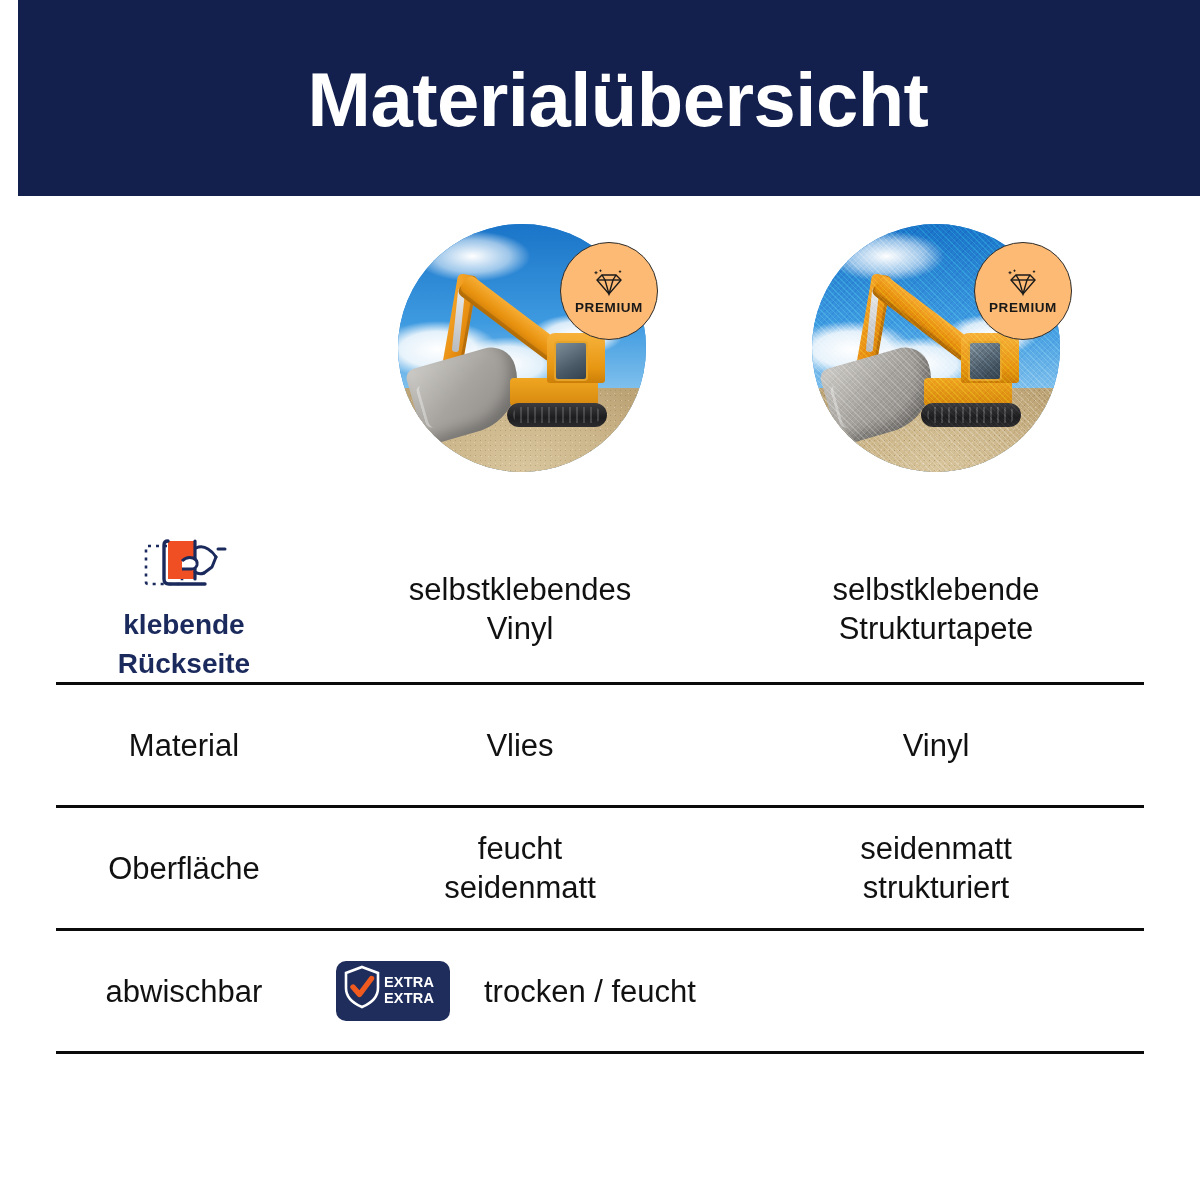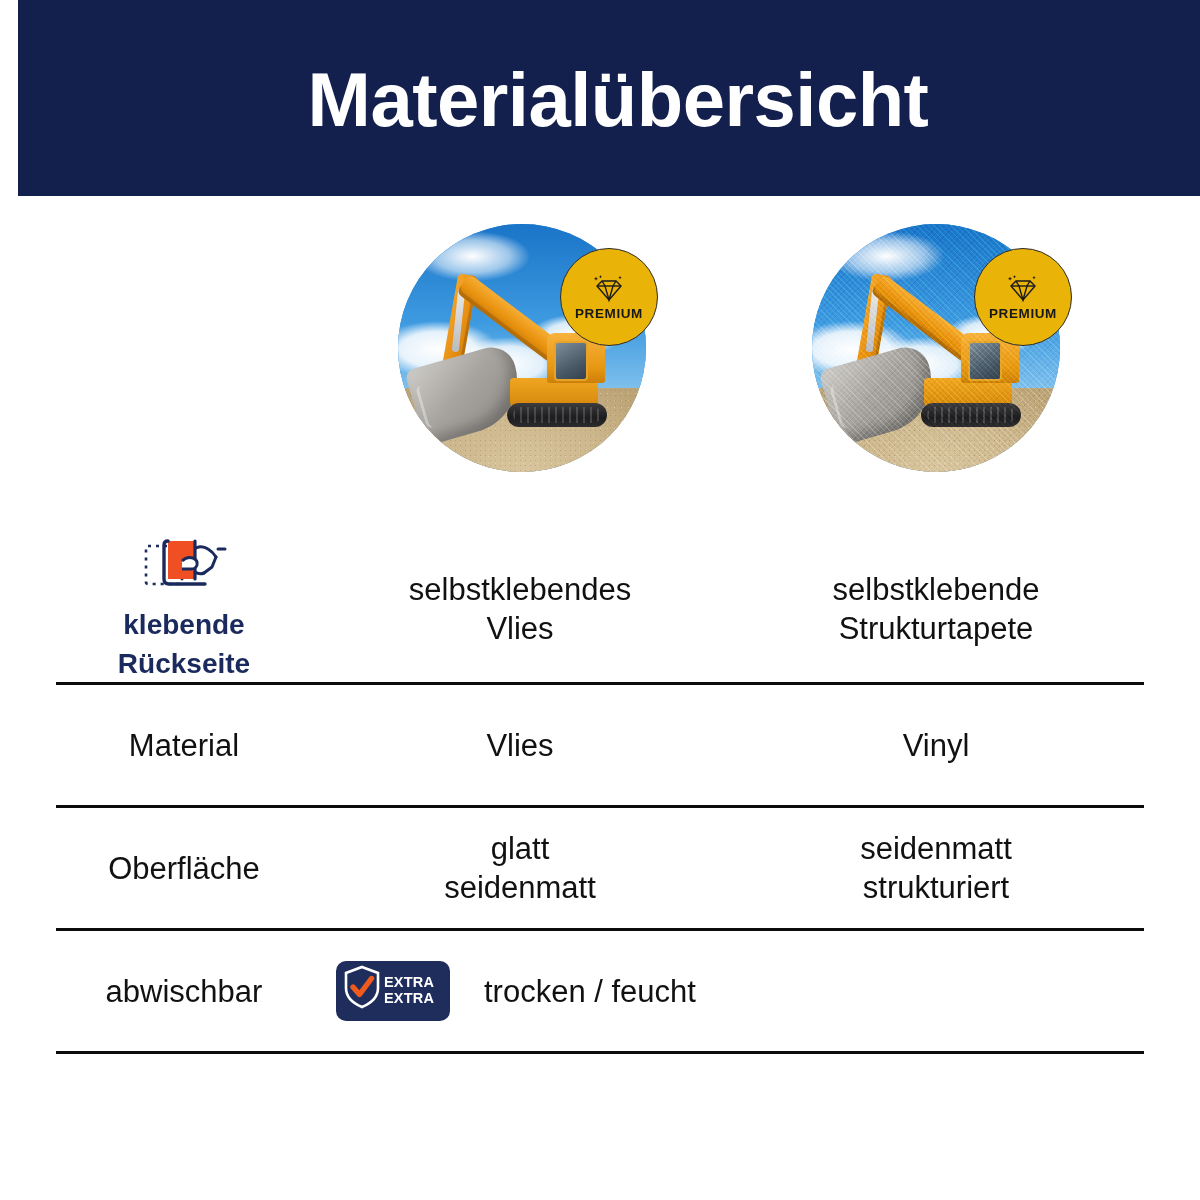--- a/index.html
+++ b/index.html
@@ -174,25 +174,25 @@
       repeating-linear-gradient(45deg, rgba(255,255,255,0.22) 0 1px, transparent 1px 4px),
       repeating-linear-gradient(-45deg, rgba(0,0,0,0.10) 0 1px, transparent 1px 4px);
     mix-blend-mode: overlay;
     opacity: 0.95;
   }
 
   
   .premium-badge {
     position: absolute;
     right: 0;
-    top: 24px;
+    top: 18px;
     width: 96px;
     height: 96px;
     border-radius: 50%;
-    background: #eab308;
+    background: #fdba74;
     border: 1.6px solid #2b2b2b;
     display: flex;
     flex-direction: column;
     align-items: center;
     justify-content: center;
   }
   .premium-badge svg { display: block; margin-bottom: 1px; }
   .premium-text {
     font-family: "Liberation Sans", sans-serif;
     font-weight: bold;
@@ -369,35 +369,35 @@
             <path d="M55 13 q6 -3 12 1 q5 3 8 8" stroke="#1b2a5c" stroke-width="3" fill="none" stroke-linecap="round"></path>
             <path d="M75 22 l-4 10 l-8 6" stroke="#1b2a5c" stroke-width="3" fill="none" stroke-linecap="round" stroke-linejoin="round"></path>
             <path d="M63 38 q-5 2 -9 -1" stroke="#1b2a5c" stroke-width="3" fill="none" stroke-linecap="round"></path>
             <path d="M77 14 h7" stroke="#1b2a5c" stroke-width="3" stroke-linecap="round"></path>
           </svg>
         </span>
         <span class="sticky-label">klebende
 Rückseite</span>
       </td>
       <td class="col-a vline-a product-name">selbstklebendes
-Vlies</td>
+Vinyl</td>
       <td class="col-b vline-b product-name">selbstklebende
 Strukturtapete</td>
     </tr>
 
     <tr>
       <td class="col-label">Material</td>
       <td class="col-a vline-a">Vlies</td>
       <td class="col-b vline-b">Vinyl</td>
     </tr>
 
 
     <tr>
       <td class="col-label">Oberfläche</td>
-      <td class="col-a vline-a product-name">glatt
+      <td class="col-a vline-a product-name">feucht
 seidenmatt</td>
       <td class="col-b vline-b product-name">seidenmatt
 strukturiert</td>
     </tr>
 
     <tr>
       <td class="col-label">abwischbar</td>
       <td class="vline-a wipe-cell" colspan="2">
         <div class="wipe-inner">
           <div class="robust-badge">

